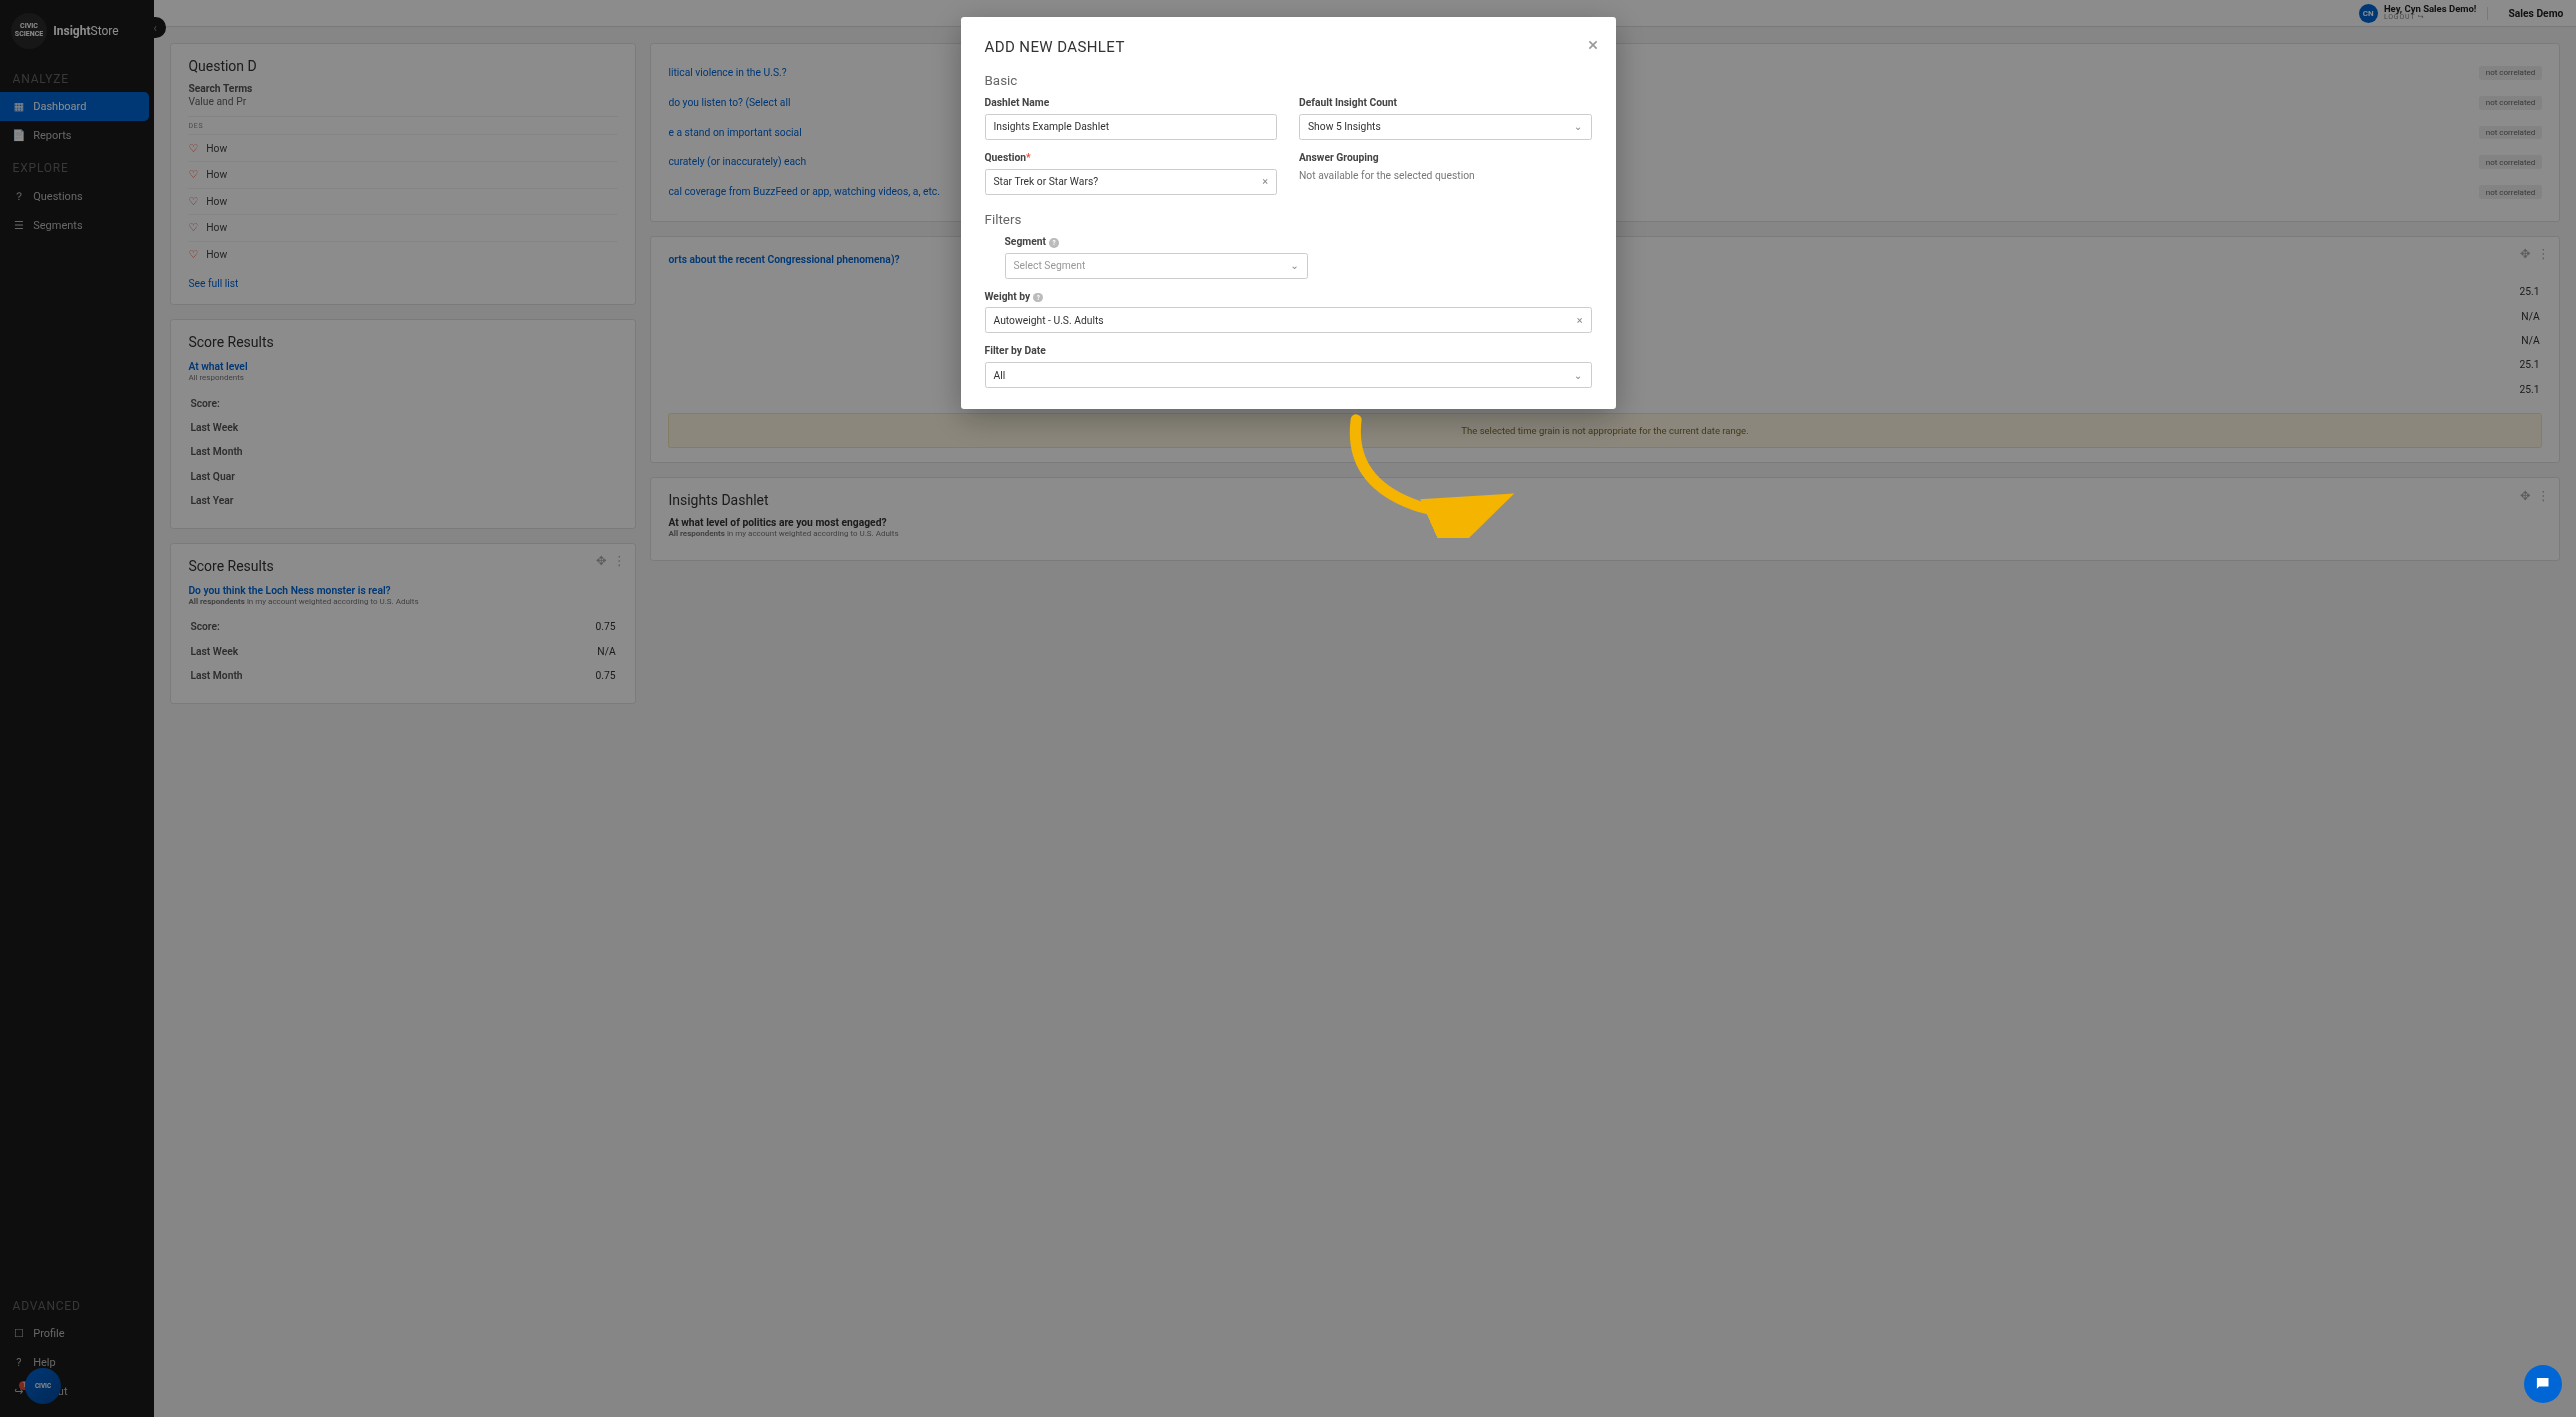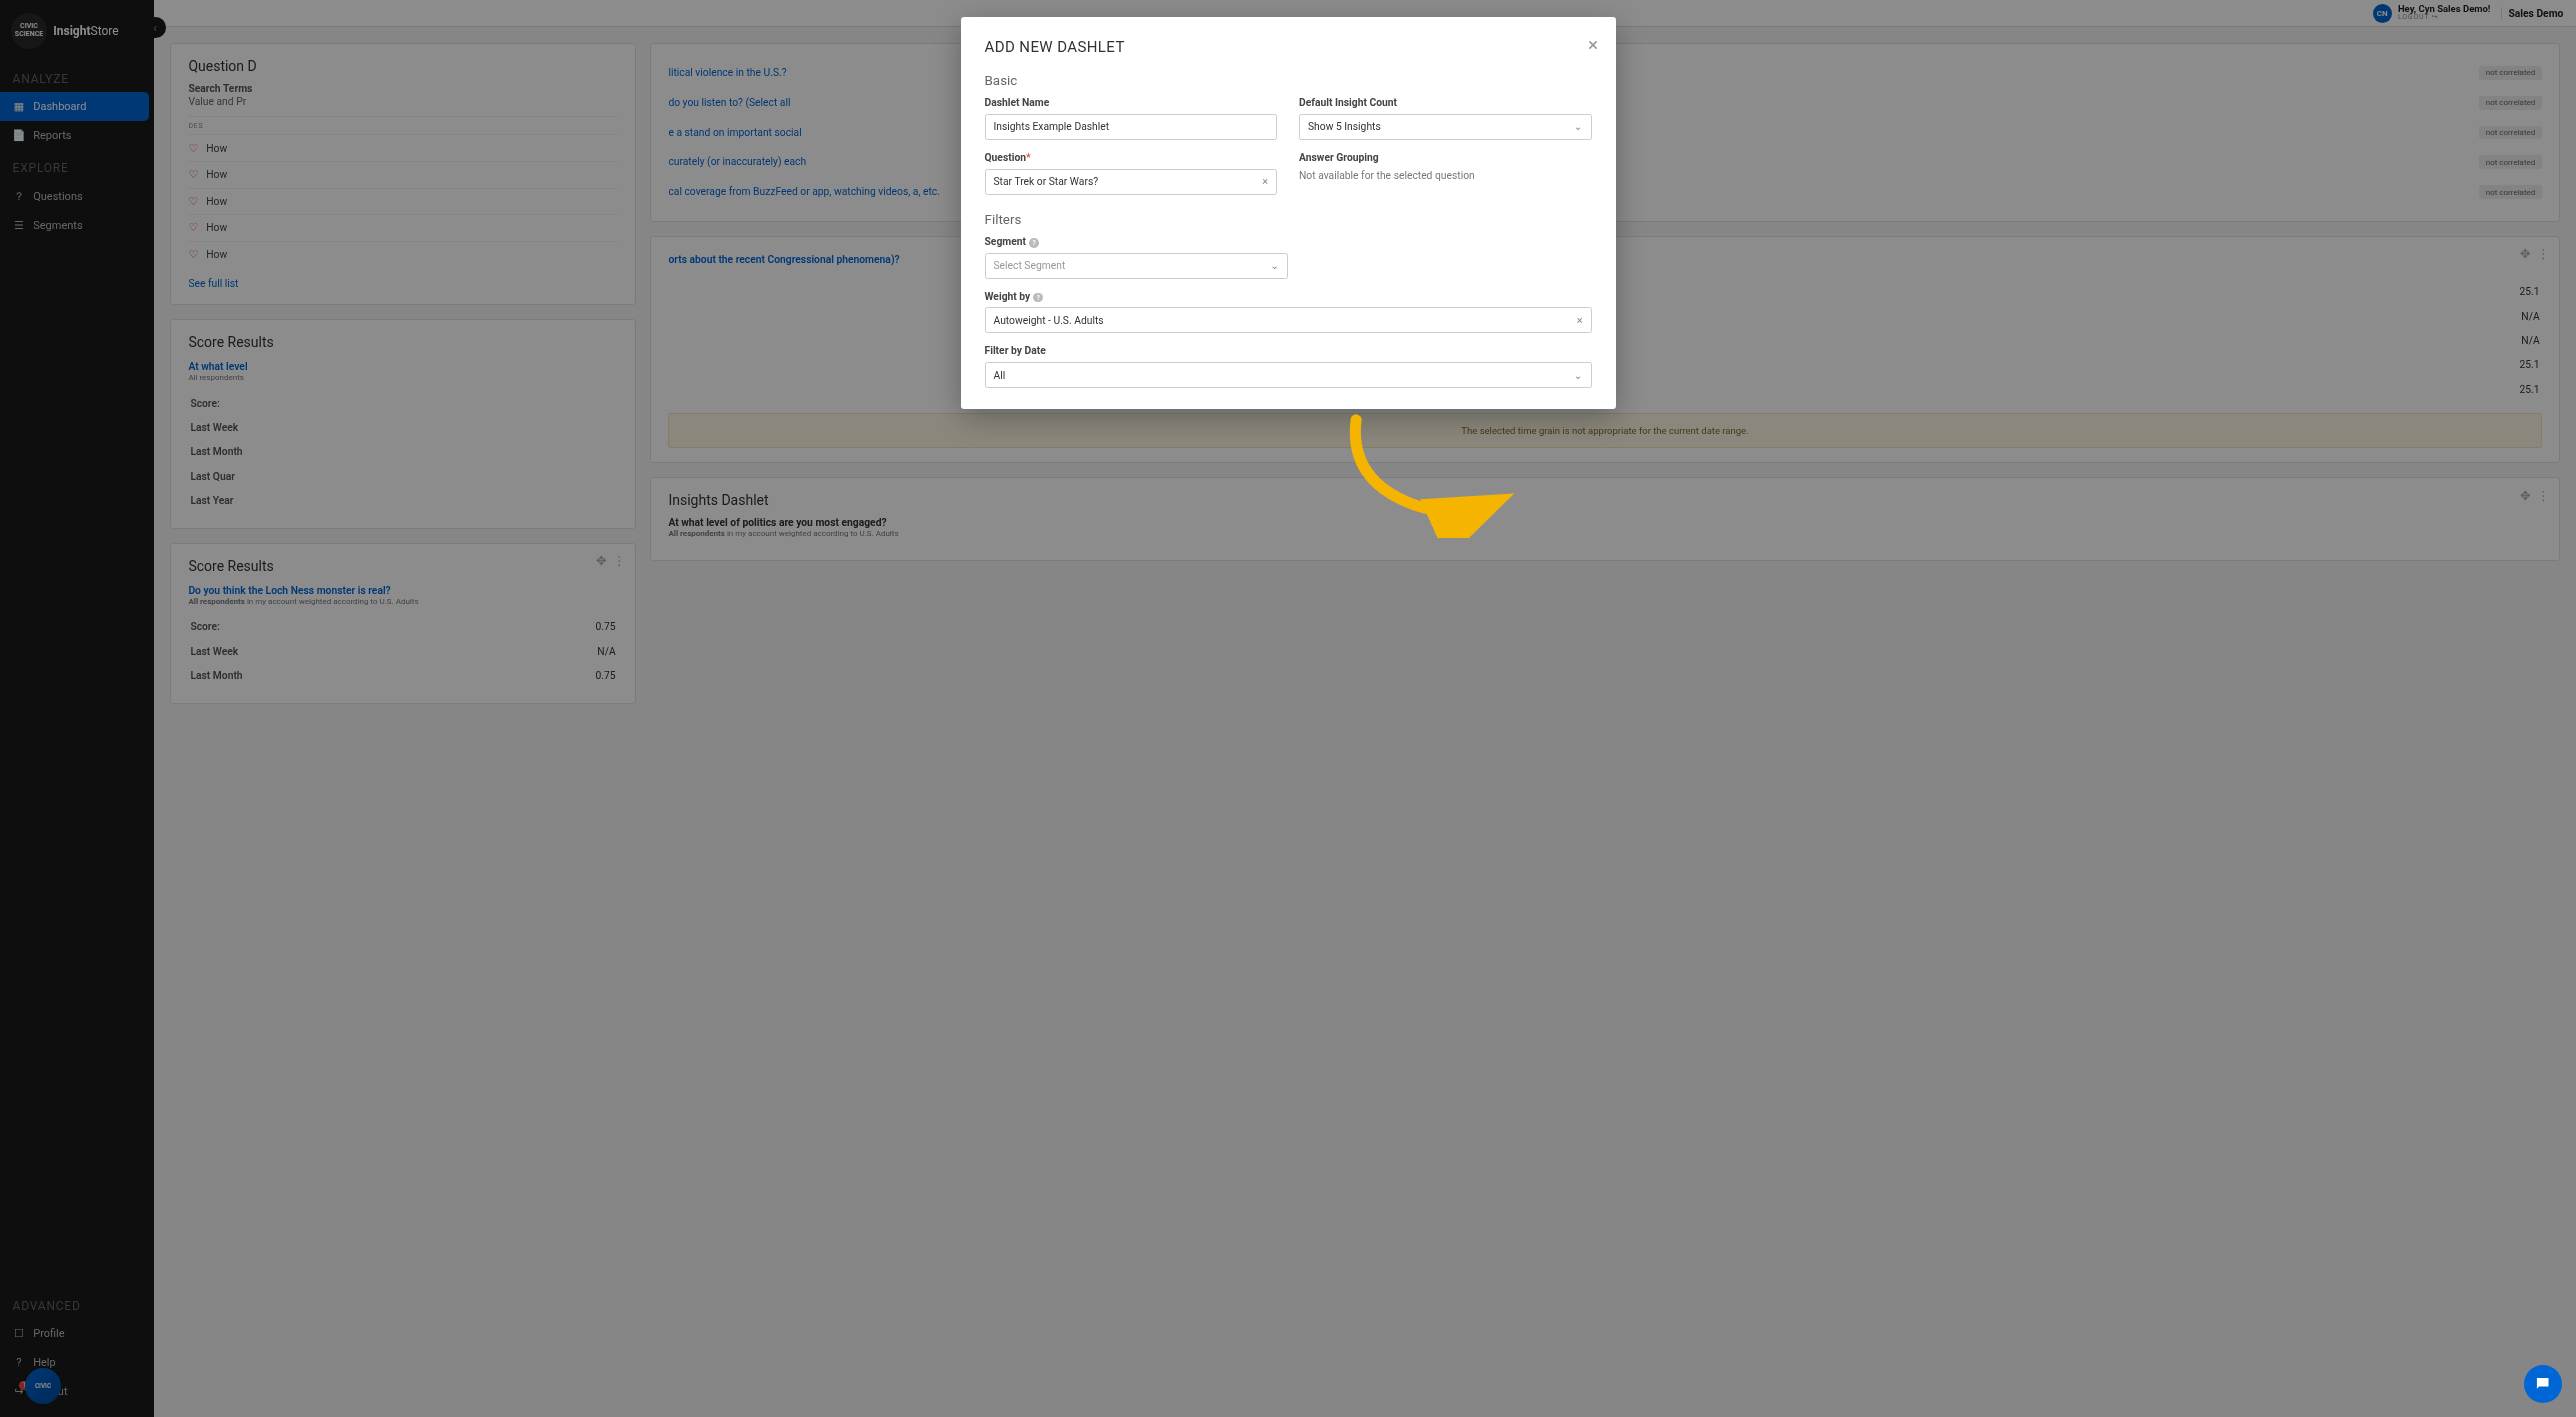--- a/index.html
+++ b/index.html
@@ -21,21 +21,21 @@
 .notif-badge::after { content: "19"; position: absolute; top: -4.7px; right: -8px; background: #e74c3c; color: #fff; font-size: 7px; padding: 0.8px 3.2px; border-radius: 6.3px; }
 .chat-bubble-sidebar { position: absolute; bottom: 12.6px; left: 25px; width: 36px; height: 36px; border-radius: 50%; background: linear-gradient(135deg, #0066d6, #004a9e); display: flex; align-items: center; justify-content: center; color: #fff; font-size: 6.3px; font-weight: 700; }
 
 
 .topbar { position: fixed; top: 0; left: 154px; right: 0; height: 27px; background: #fff; border-bottom: 0.8px solid #ddd; display: flex; align-items: center; justify-content: flex-end; padding: 0 12.6px; gap: 11px; z-index: 4; }
 .user-avatar { width: 19px; height: 19px; border-radius: 50%; background: #0066d6; color: #fff; font-size: 8px; font-weight: 700; display: flex; align-items: center; justify-content: center; }
 .user-block { display: flex; align-items: center; gap: 6.3px; }
 .user-text { line-height: 1.1; }
 .user-greet { font-size: 9.5px; font-weight: 700; color: #222; }
 .user-logout { font-size: 7px; letter-spacing: 0.8px; color: #888; }
-.sales-demo-btn { font-size: 10.3px; font-weight: 700; color: #222; padding-left: 6px; border-left: 0.8px solid #ddd; }
+.sales-demo-btn { font-size: 10.3px; font-weight: 700; color: #222; padding-left: 20px; border-left: 0.8px solid #ddd; }
 
 
 .main { position: absolute; left: 154px; top: 27px; right: 0; bottom: 0; padding: 16px; overflow: hidden; }
 .card { background: #fff; border: 0.8px solid #e0e0e0; border-radius: 3.2px; padding: 14px 17.4px; margin-bottom: 14px; }
 .card-title { font-size: 14px; color: #333; margin-bottom: 8px; }
 .columns { display: flex; gap: 14px; }
 .col-left { width: 466px; }
 .col-right { flex: 1; }
 .search-label { font-size: 10.3px; font-weight: 700; color: #555; }
 .search-sub { font-size: 10.3px; color: #666; margin-bottom: 8px; }
@@ -350,21 +350,21 @@
       </div>
       <div class="form-group half">
         <label class="form-label">Answer Grouping</label>
         <div class="answer-grouping-text">Not available for the selected question</div>
       </div>
     </div>
 
 
     <div class="section-head">Filters</div>
 
-    <div class="form-group half" style="width:50%;">
+    <div class="form-group half" style="width:50%;margin-left:20px;">
       <label class="form-label"><span>Segment</span><span class="help-q">?</span></label>
       <div class="form-select">
         <span style="color:#999;">Select Segment</span>
         <span class="chev">⌄</span>
       </div>
     </div>
 
     <div class="form-group full" style="margin-top:11px;">
       <label class="form-label"><span>Weight by</span><span class="help-q">?</span></label>
       <div class="form-select with-clear">

